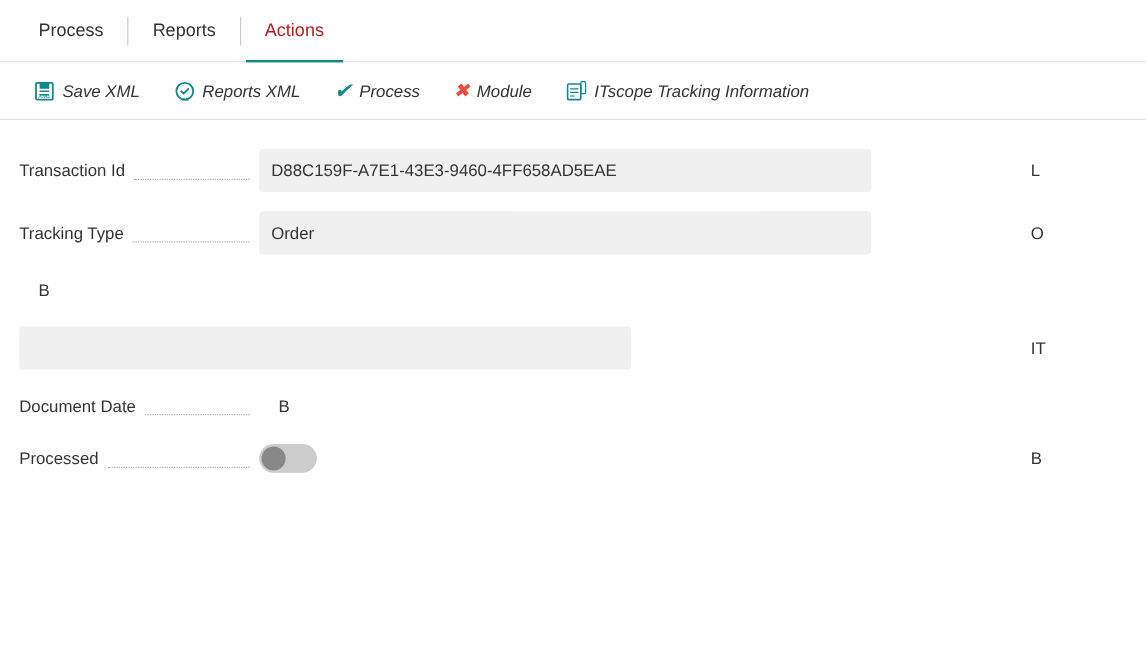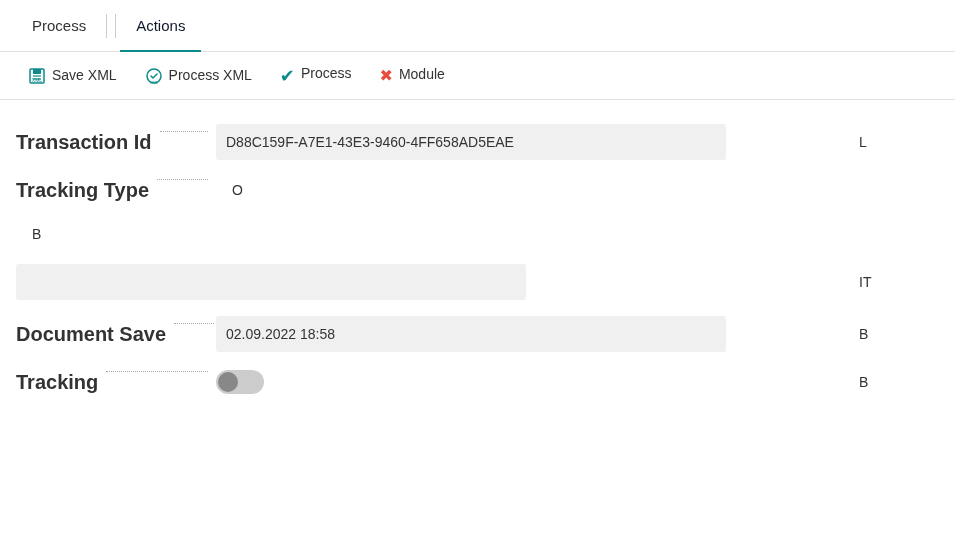--- a/index.html
+++ b/index.html
@@ -27,21 +27,21 @@
       display: flex;
       align-items: center;
       cursor: pointer;
       font-size: 15px;
       color: #333;
       border-bottom: 2px solid transparent;
       margin-bottom: -1px;
       white-space: nowrap;
     }
     .nav-tab.active {
-      color: #0f172a;
+      color: #b91c1c;
       border-bottom: 2px solid #0e8a8a;
       font-weight: 500;
     }
     .nav-divider {
       width: 1px;
       height: 24px;
       background: #ccc;
       margin: 0 4px;
     }
 
@@ -50,29 +50,31 @@
       display: flex;
       align-items: center;
       padding: 8px 16px;
       gap: 4px;
       border-bottom: 1px solid #e0e0e0;
       background: #fff;
       height: 48px;
     }
     .toolbar-btn {
       display: flex;
+      align-items: center;
       gap: 6px;
       padding: 6px 12px;
       border: none;
       background: transparent;
       cursor: pointer;
       font-size: 14px;
       color: #333;
       border-radius: 3px;
       white-space: nowrap;
+      font-style: italic;
     }
     .toolbar-btn .btn-icon {
       font-size: 16px;
       display: flex;
       align-items: center;
     }
     .toolbar-btn .btn-icon.teal { color: #0e8a8a; }
     .toolbar-btn .btn-icon.check { color: #0e8a8a; font-size: 18px; }
     .toolbar-btn .btn-icon.cross { color: #e74c3c; font-size: 16px; }
     .toolbar-btn .btn-icon.itscope { color: #0e8a8a; }
@@ -86,25 +88,24 @@
     .form-row {
       display: flex;
       align-items: center;
       padding: 8px 16px;
       min-height: 44px;
     }
     .form-label {
       width: 200px;
       min-width: 200px;
       color: #333;
-      font-size: 20px;
-      display: flex;
-      align-items: flex-start;
+      font-size: 14px;
+      display: flex;
+      align-items: flex-end;
       gap: 0;
-      font-weight: bold;
     }
     .form-label-text {
       white-space: nowrap;
     }
     .dotted-line {
       flex: 1;
       border-bottom: 1px dotted #aaa;
       margin: 0 8px;
       min-width: 40px;
     }
@@ -161,20 +162,23 @@
     }
   </style>
 </head>
 <body>
 
 <div class="top-nav">
   <div class="nav-tab">
     <span>Process</span>
   </div>
   <div class="nav-divider"></div>
+  <div class="nav-tab">
+    <span>Reports</span>
+  </div>
   <div class="nav-divider"></div>
   <div class="nav-tab active">
     <span>Actions</span>
   </div>
 </div>
 
 <div class="toolbar">
 
   <button class="toolbar-btn">
     <span class="btn-icon teal">
@@ -190,81 +194,93 @@
   </button>
 
   <button class="toolbar-btn">
     <span class="btn-icon teal">
       <svg width="18" height="18" viewBox="0 0 18 18" fill="none">
         <circle cx="9" cy="9" r="7" stroke="#0e8a8a" stroke-width="1.5" fill="none"></circle>
         <path d="M6 9 L8 11 L12 7" stroke="#0e8a8a" stroke-width="1.5" fill="none" stroke-linecap="round" stroke-linejoin="round"></path>
         <text x="9" y="17" font-size="4" fill="#0e8a8a" text-anchor="middle" font-family="sans-serif">XML</text>
       </svg>
     </span>
-    <span>Process XML</span>
+    <span>Reports XML</span>
   </button>
 
   <button class="toolbar-btn">
     <span class="btn-icon check">✔</span>
     <span>Process</span>
   </button>
 
   <button class="toolbar-btn">
     <span class="btn-icon cross">✖</span>
     <span>Module</span>
   </button>
 
+  <button class="toolbar-btn">
+    <span class="btn-icon itscope">
+      <svg width="18" height="18" viewBox="0 0 18 18" fill="none">
+        <rect x="2" y="3" width="11" height="13" rx="1" stroke="#0e8a8a" stroke-width="1.3" fill="none"></rect>
+        <rect x="13" y="1" width="4" height="10" rx="1" stroke="#0e8a8a" stroke-width="1.1" fill="none"></rect>
+        <line x1="4" y1="7" x2="11" y2="7" stroke="#0e8a8a" stroke-width="1"></line>
+        <line x1="4" y1="10" x2="11" y2="10" stroke="#0e8a8a" stroke-width="1"></line>
+        <line x1="4" y1="13" x2="8" y2="13" stroke="#0e8a8a" stroke-width="1"></line>
+      </svg>
+    </span>
+    <span>ITscope Tracking Information</span>
+  </button>
 </div>
 
 <div class="content">
 
   <div class="form-row">
     <div class="form-label">
       <span class="form-label-text">Transaction Id</span>
       <span class="dotted-line"></span>
     </div>
     <div class="form-field-area">
       <input class="form-input" type="text" value="D88C159F-A7E1-43E3-9460-4FF658AD5EAE" style="">
     </div>
     <div class="right-col">L</div>
   </div>
 
   <div class="form-row">
     <div class="form-label">
       <span class="form-label-text">Tracking Type</span>
       <span class="dotted-line"></span>
     </div>
+    <div class="form-field-area">
+      <input class="form-input" type="text" value="Order" style="">
+    </div>
     <div class="right-col">O</div>
   </div>
 
   <div class="form-row">
     <div class="right-col">B</div>
   </div>
 
   <div class="form-row">
     <div class="form-field-area">
       <input class="form-input empty" type="text" style="">
     </div>
     <div class="right-col">IT</div>
   </div>
 
   <div class="form-row">
     <div class="form-label">
-      <span class="form-label-text">Document Save</span>
-      <span class="dotted-line"></span>
-    </div>
-    <div class="form-field-area">
-      <input class="form-input" type="text" value="02.09.2022 18:58" style="">
+      <span class="form-label-text">Document Date</span>
+      <span class="dotted-line"></span>
     </div>
     <div class="right-col">B</div>
   </div>
 
   <div class="form-row">
     <div class="form-label">
-      <span class="form-label-text">Tracking</span>
+      <span class="form-label-text">Processed</span>
       <span class="dotted-line"></span>
     </div>
     <div class="form-field-area">
       <div class="toggle-switch">
         <div class="toggle-knob"></div>
       </div>
     </div>
     <div class="right-col">B</div>
   </div>
 

